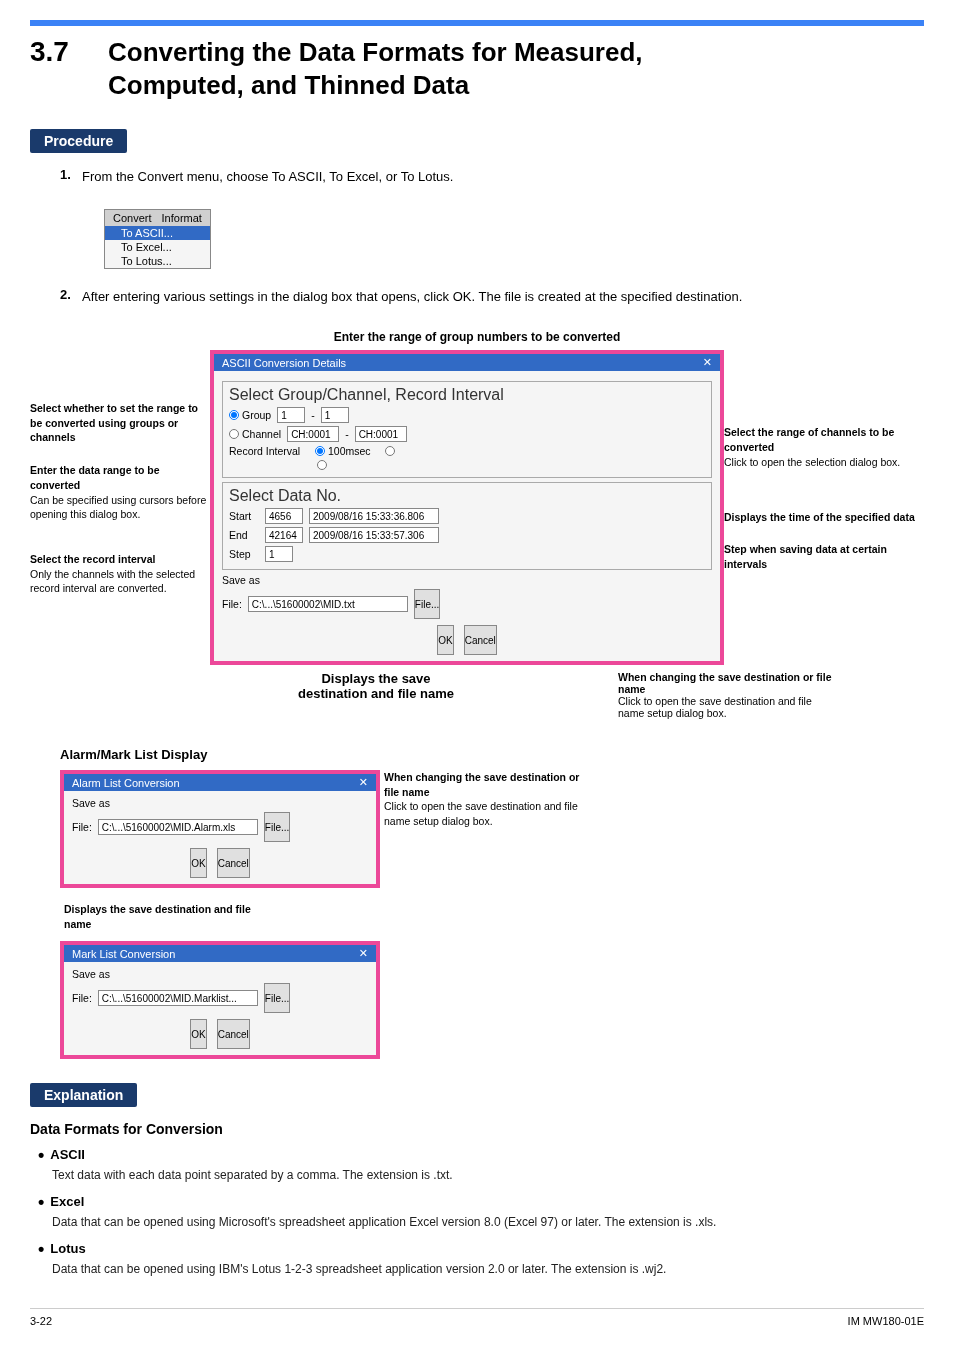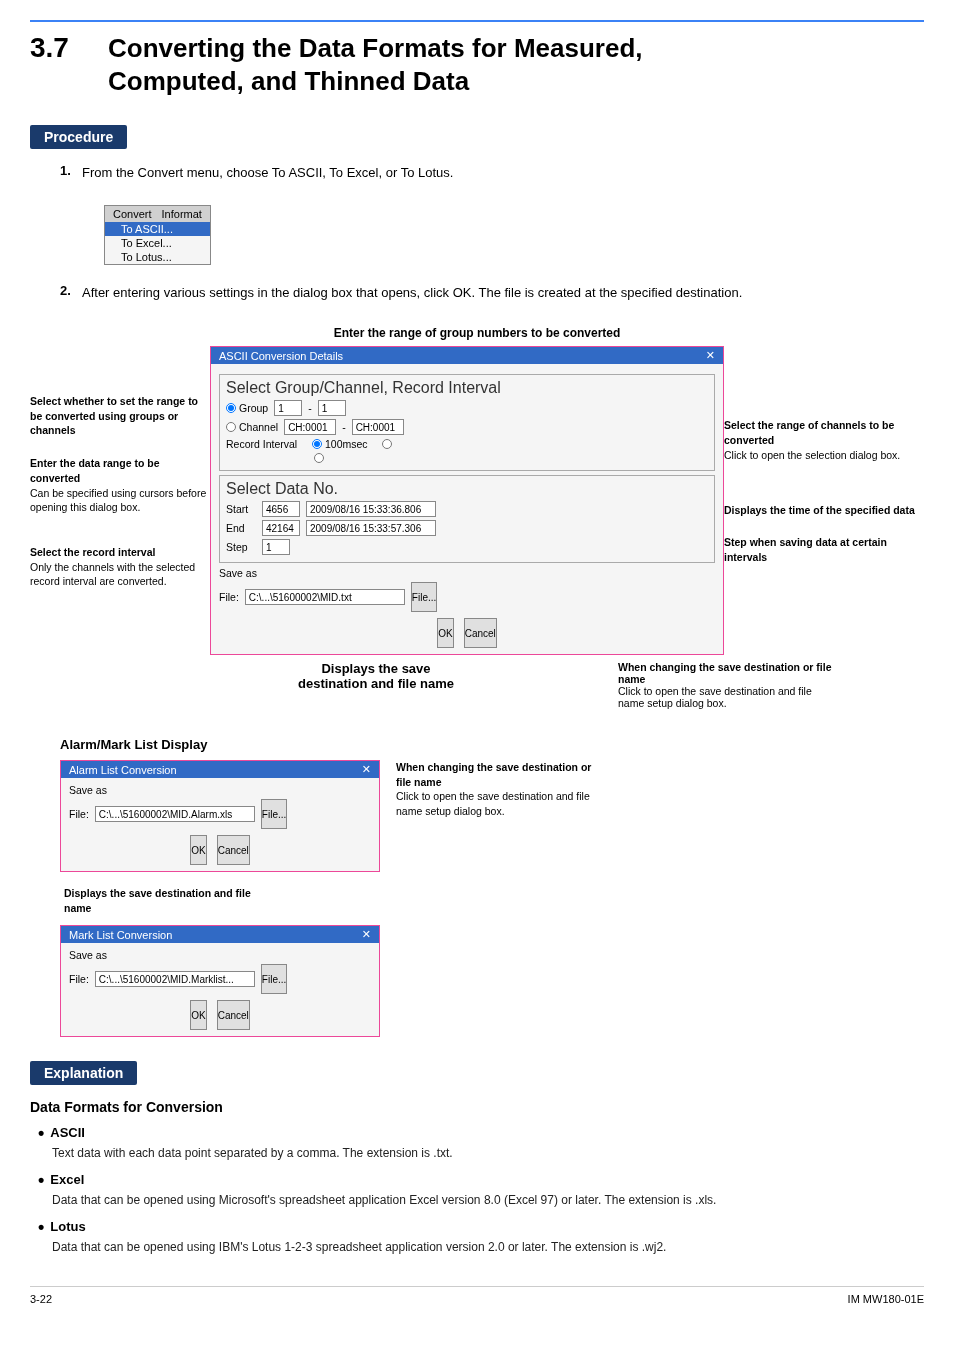--- a/index.html
+++ b/index.html
@@ -12,21 +12,21 @@
       min-height: 1350px;
     }
     .page {
       width: 954px;
       padding: 20px 30px 30px 30px;
     }
     
     .section-header {
       display: flex;
       align-items: flex-start;
-      border-top: 2px solid #3b82f6;
+      border-top: 6px solid #3b82f6;
       padding: 10px 0 10px 0;
       margin-bottom: 18px;
     }
     .section-number {
       font-size: 28px;
       font-weight: bold;
       margin-right: 18px;
       min-width: 60px;
     }
     .section-title {
@@ -125,21 +125,21 @@
     }
     .ann-right-item {
       margin-bottom: 18px;
     }
     .ann-right-item .ann-bold {
       font-weight: bold;
       font-size: 10.5px;
     }
     
     .dialog-box {
-      border: 1px solid #ec4899;
+      border: 4px solid #ec4899;
       background: #8b5cf6;
       min-width: 300px;
       font-size: 10.5px;
       position: relative;
     }
     .dialog-titlebar {
       background: #316ac5;
       color: #fff;
       font-size: 11px;
       padding: 2px 8px;
@@ -206,21 +206,21 @@
       margin-top: 18px;
       padding-left: 30px;
     }
     .sub-dialog-label {
       font-size: 13px;
       font-weight: bold;
       margin-bottom: 8px;
     }
     .sub-dialog-row {
       display: flex;
-      gap: 16px;
+      gap: 4px;
       align-items: flex-start;
     }
     .sub-ann {
       font-size: 10.5px;
       line-height: 1.4;
       width: 190px;
     }
     .sub-ann-right {
       font-size: 10.5px;
       line-height: 1.4;

